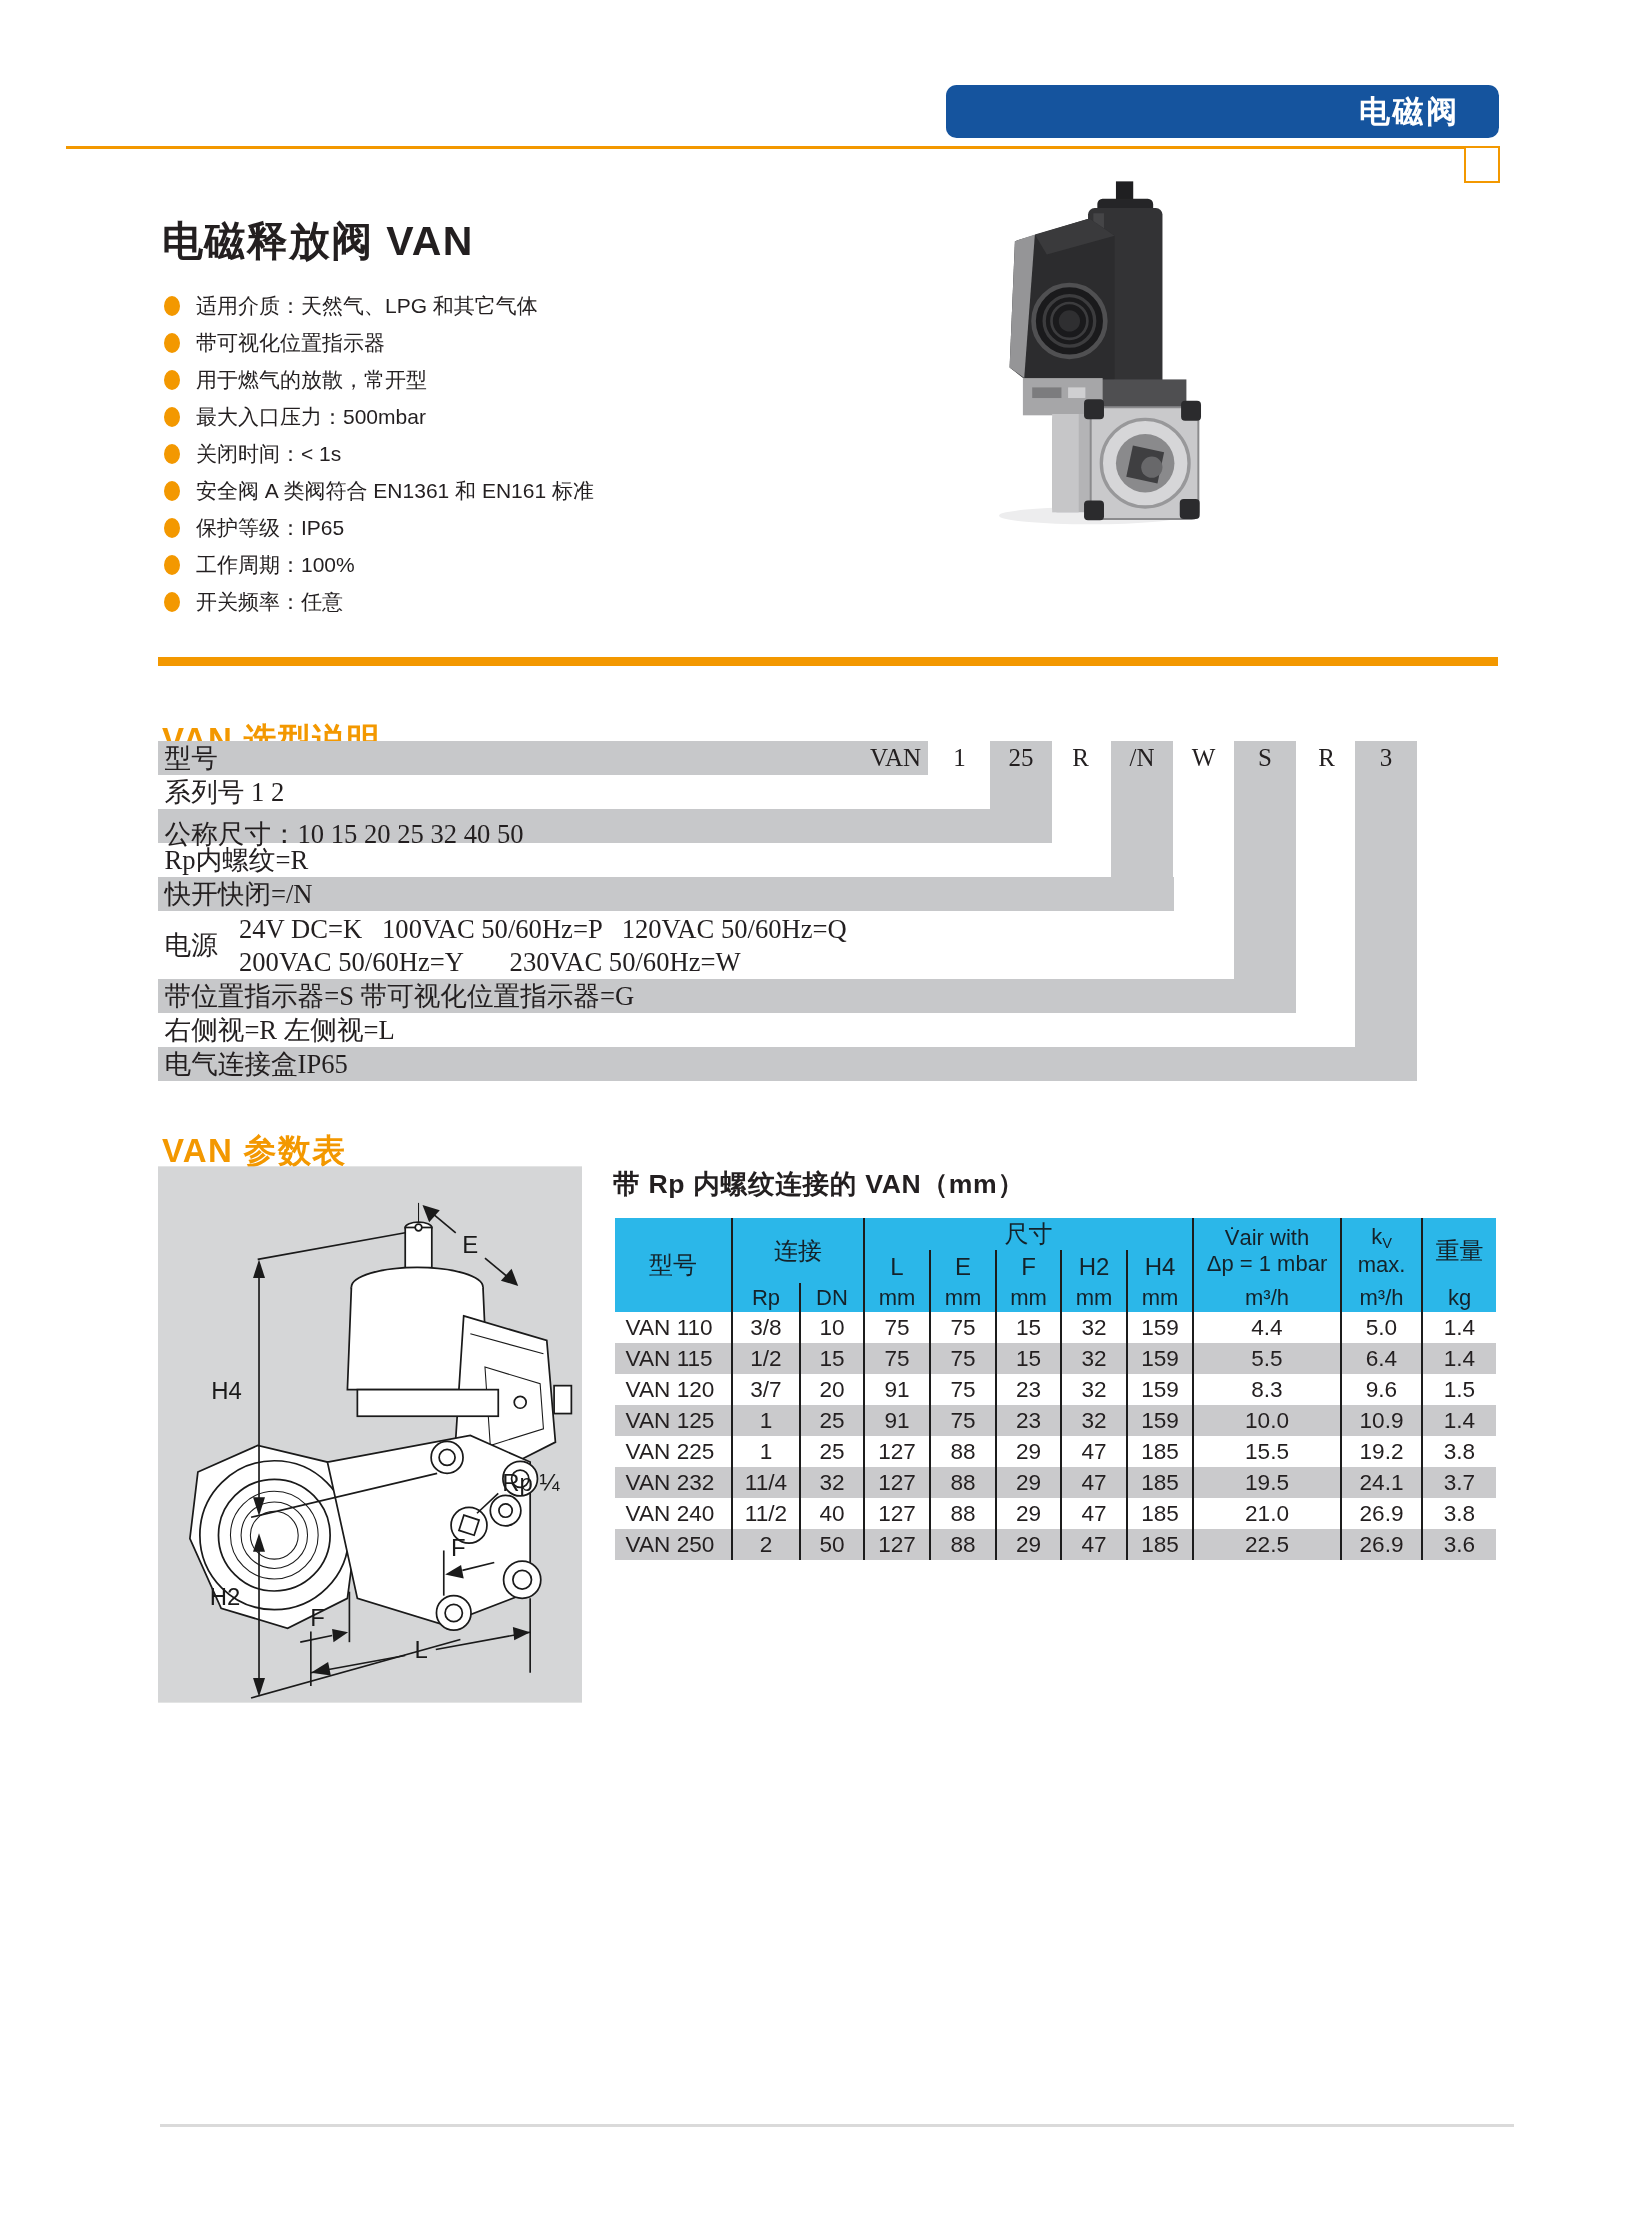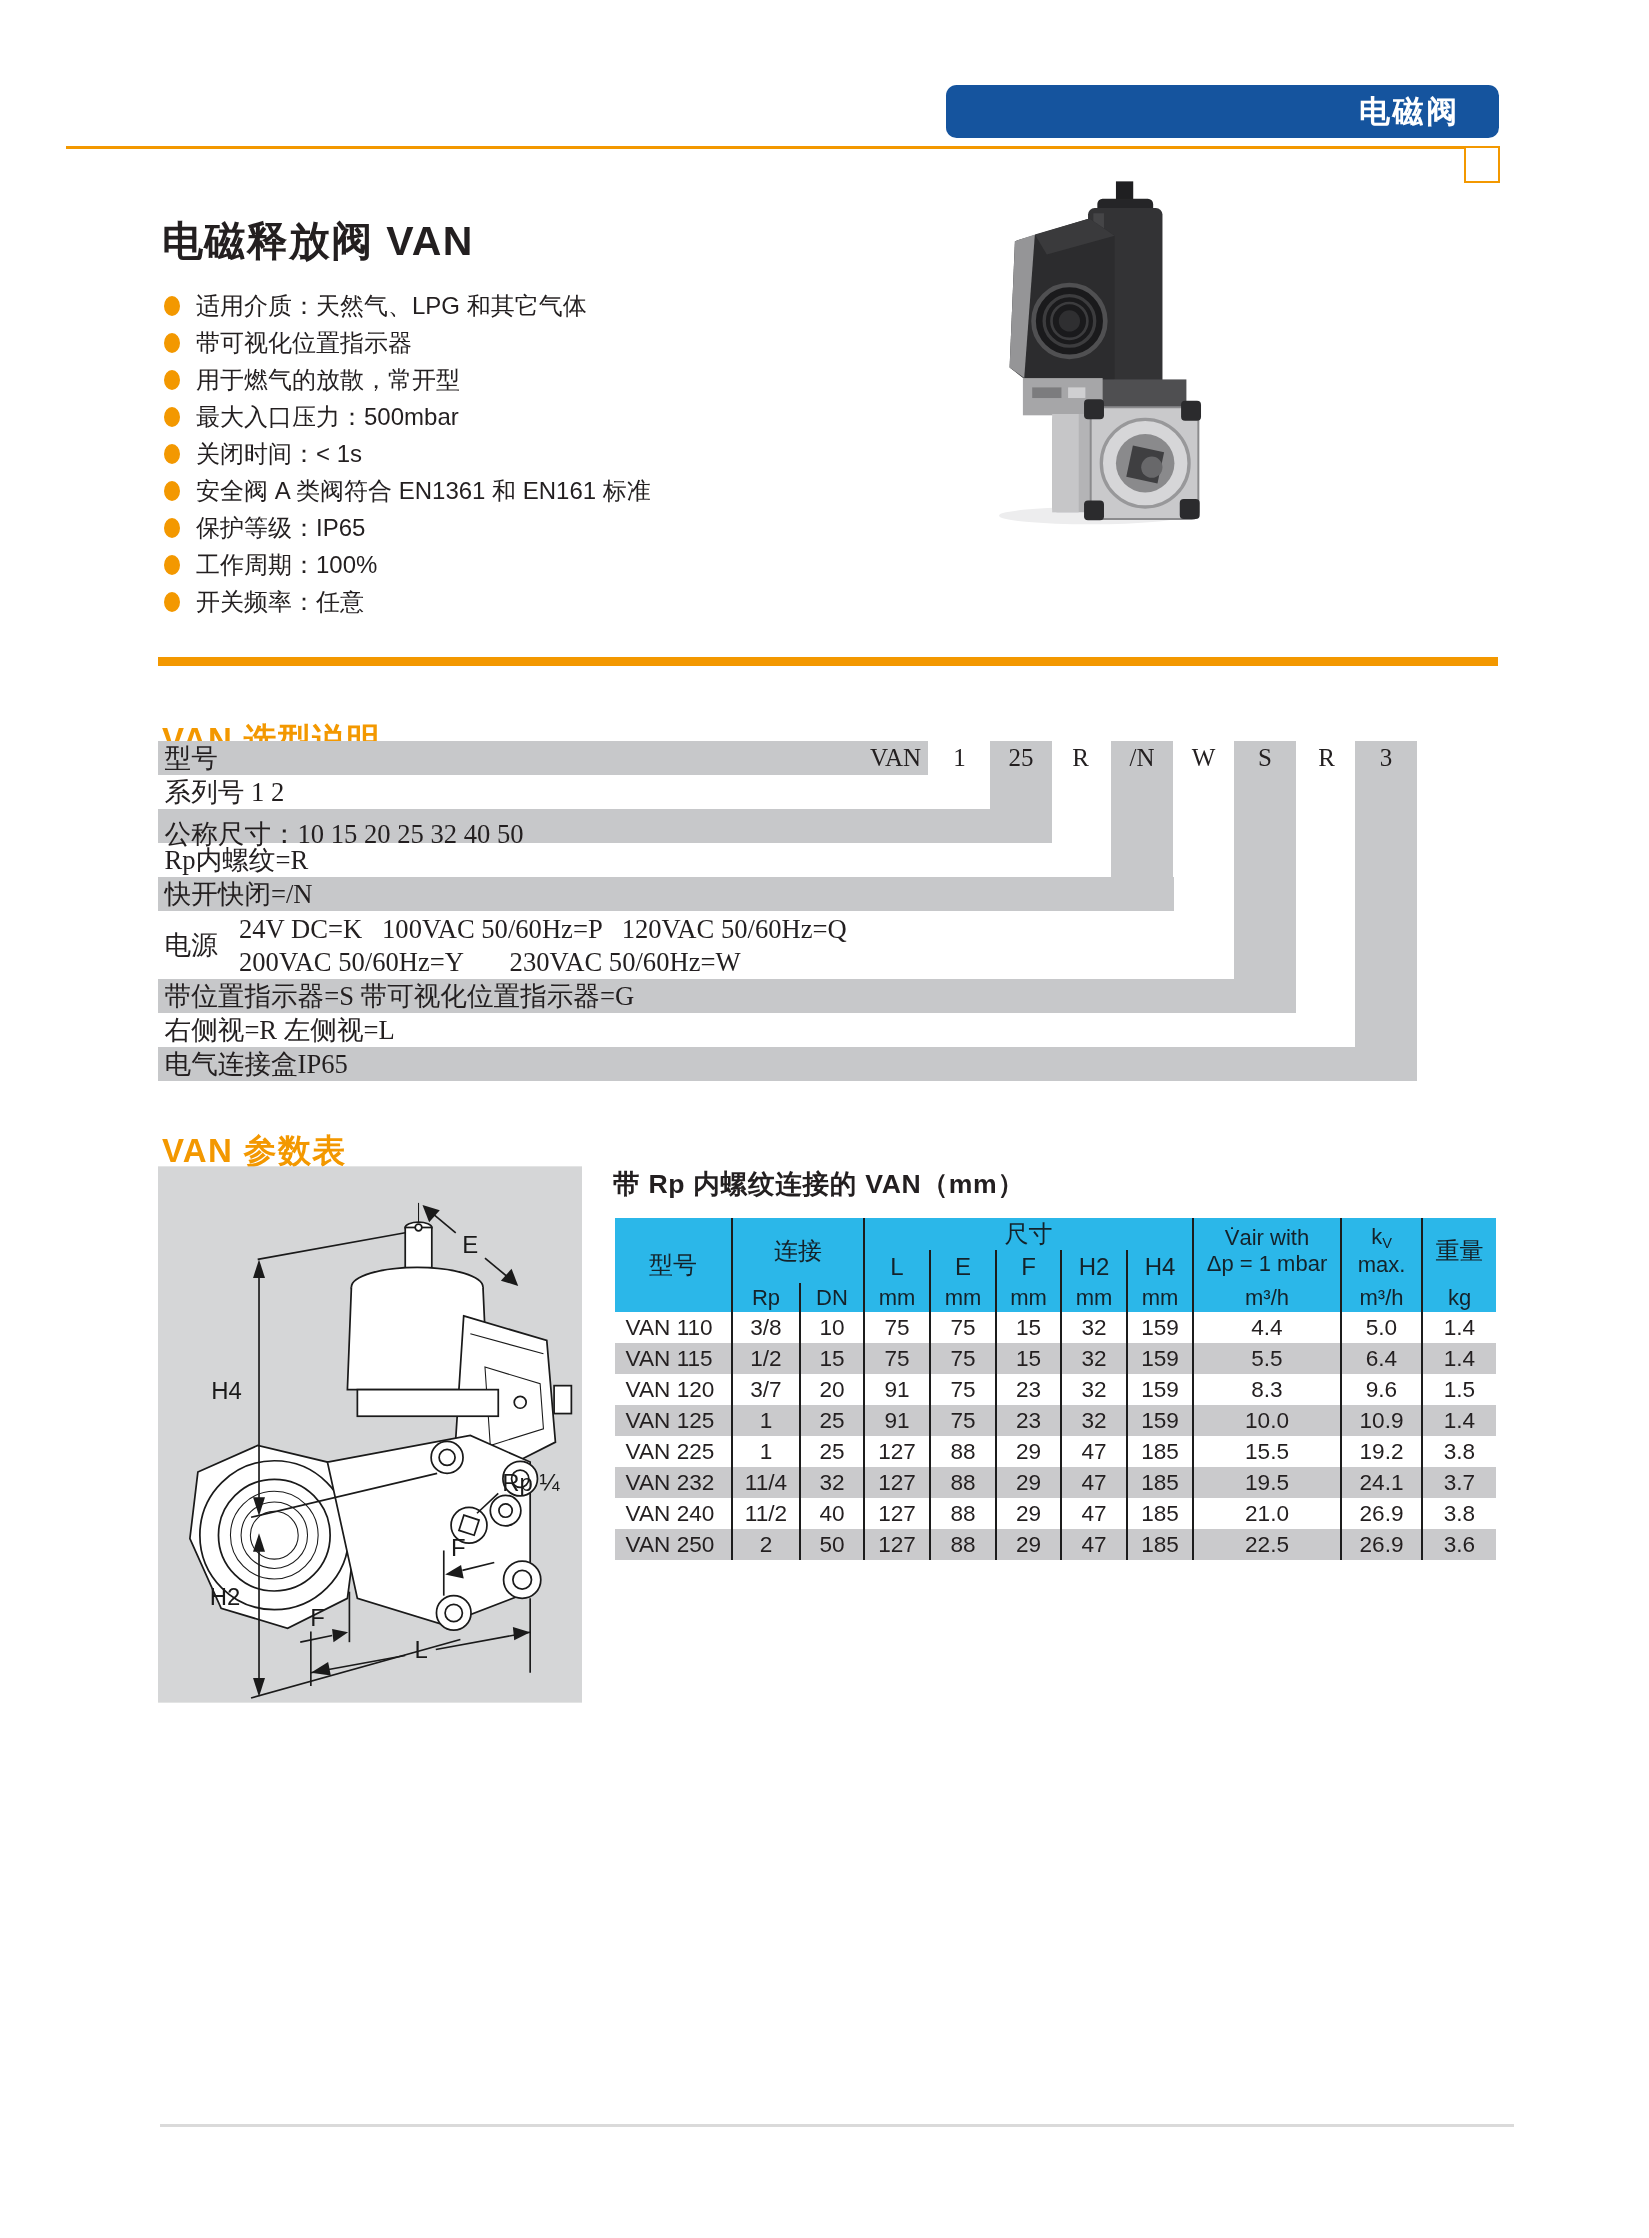--- a/index.html
+++ b/index.html
@@ -12,21 +12,21 @@
          display:flex;align-items:center;justify-content:flex-end;padding-right:39px;box-sizing:border-box;}
   #badge span{color:#ffffff;font-size:31px;font-weight:bold;letter-spacing:2.7px;}
   #topline{left:66px;top:146px;width:1398px;height:2.7px;background:#f39800;}
   #topsquare{left:1464px;top:146px;width:32px;height:33px;background:#ffffff;border:2px solid #f39800;}
 
   
   #title{left:162px;top:214px;font-size:41px;font-weight:bold;letter-spacing:1.3px;}
   #features{left:164px;top:287px;list-style:none;margin:0;padding:0;}
   #features li{display:flex;align-items:center;height:37px;}
   .dot{width:16px;height:20px;border-radius:50%;background:#f39800;margin-right:16px;flex:0 0 auto;}
-  #features span{font-size:24px;white-space:pre;}
+  #features span{font-size:21px;white-space:pre;}
 
   
   #divider1{left:158px;top:657px;width:1340px;height:8.6px;background:#f39800;}
   .sec-title{color:#f39800;font-size:33px;font-weight:bold;letter-spacing:1.3px;margin-top:32px;}
   #sec1{left:162px;top:686px;}
   #sec2{left:162px;top:1097px;}
 
   
   #typekey{left:158px;top:741px;width:1259px;height:340px;
            font-family:"Liberation Serif","DejaVu Serif",serif;}

